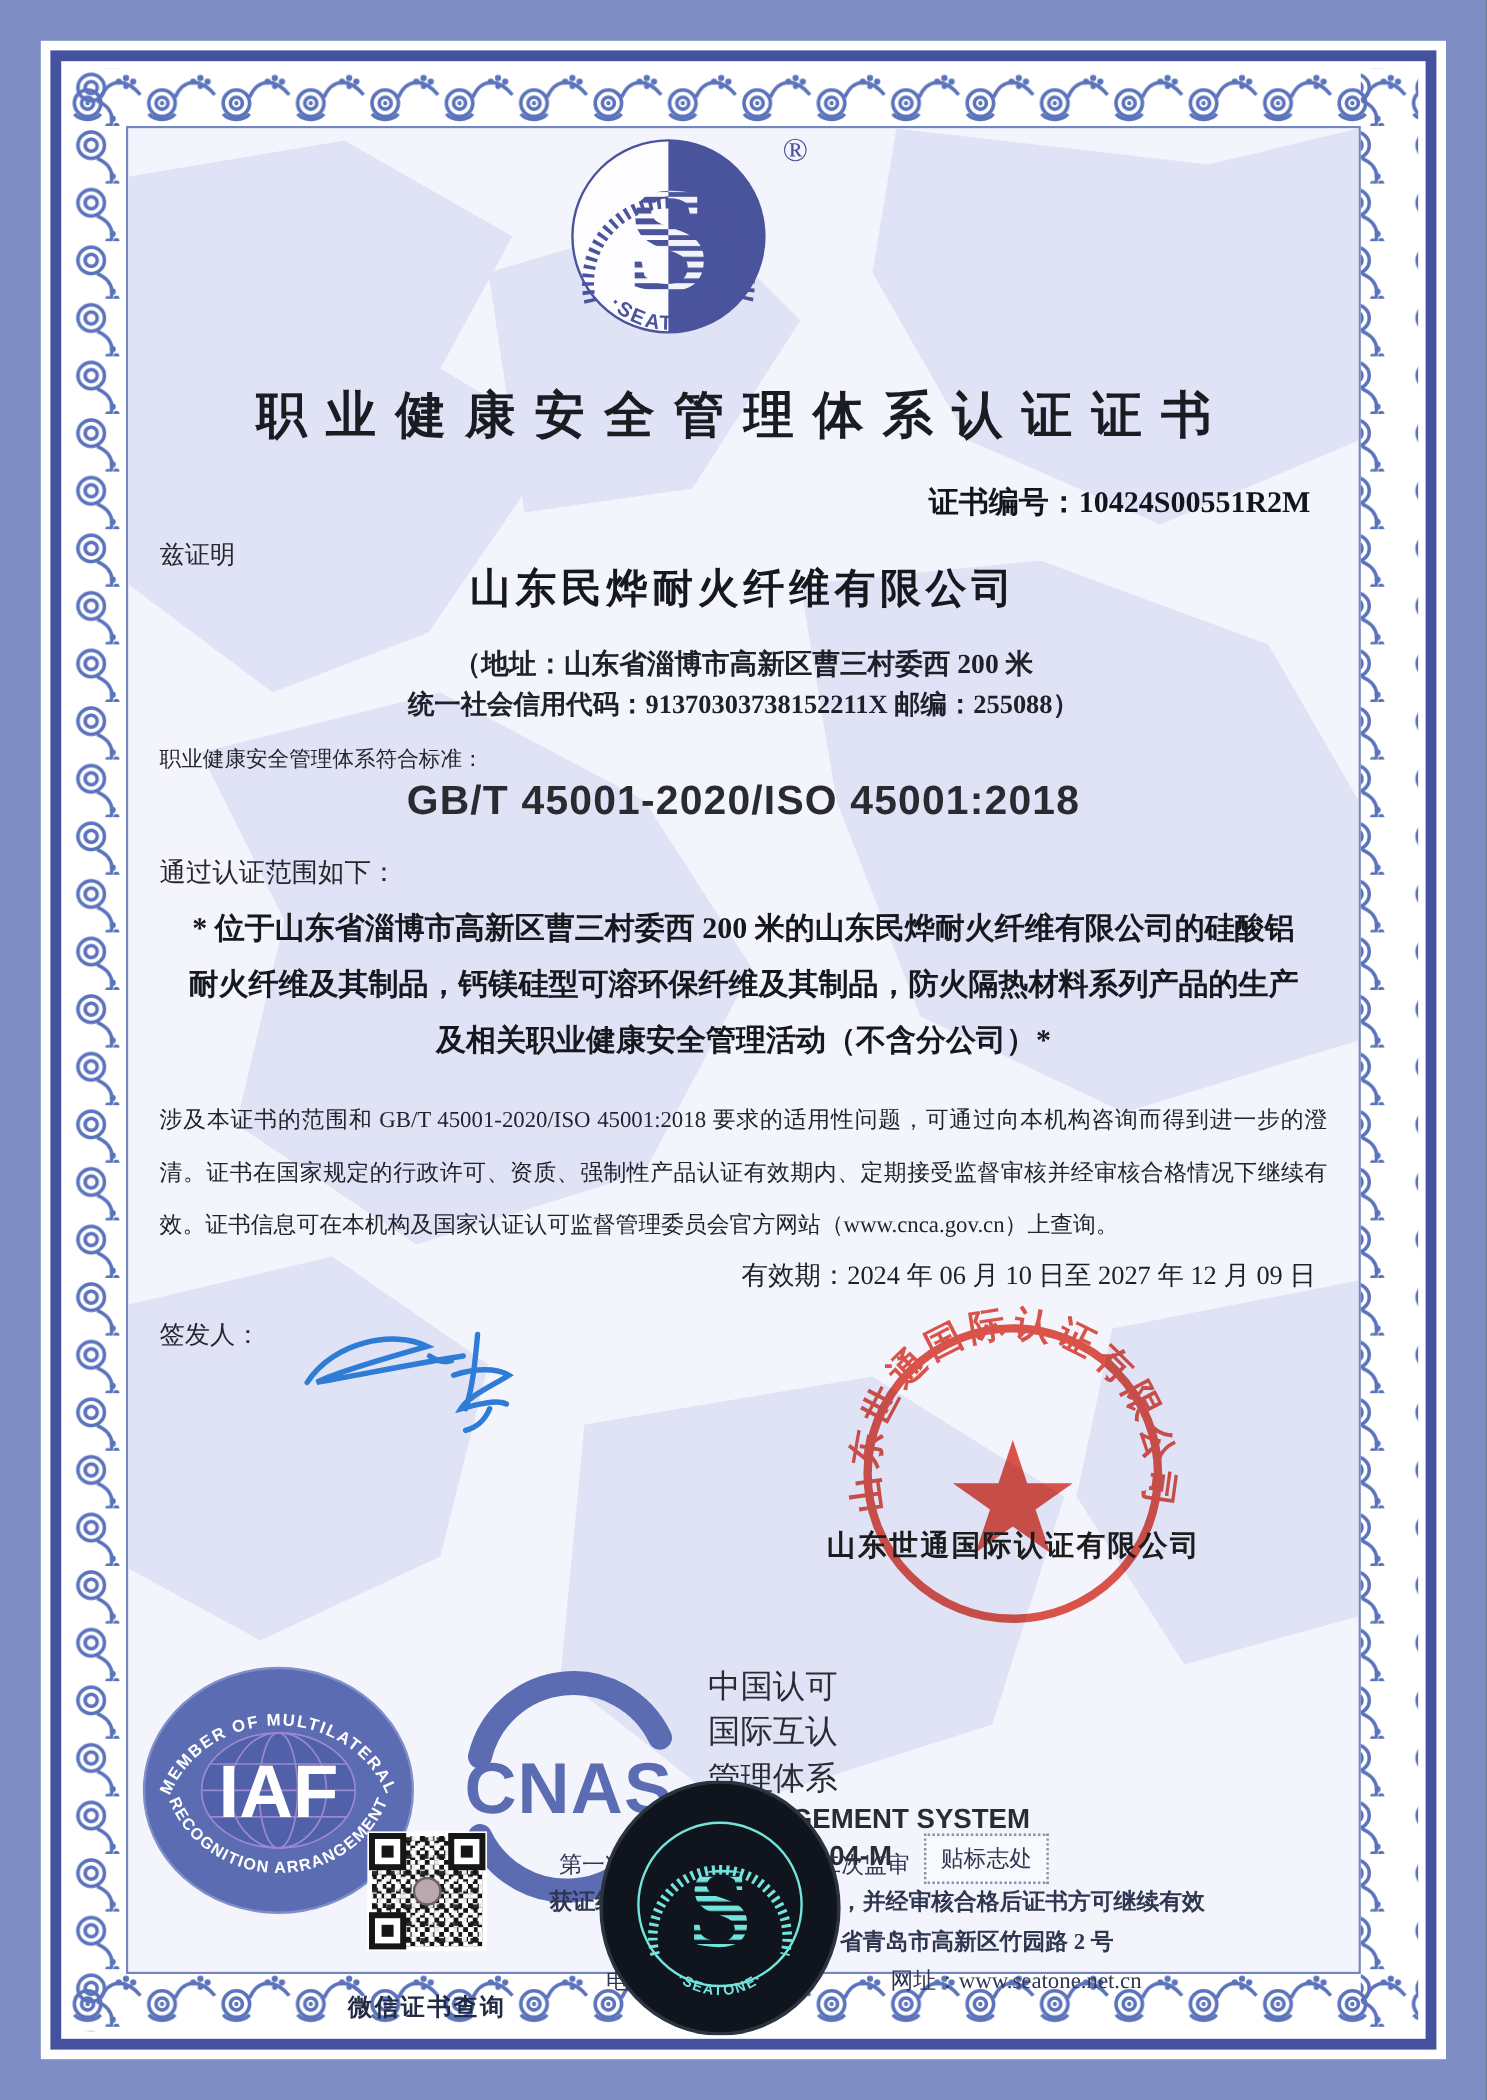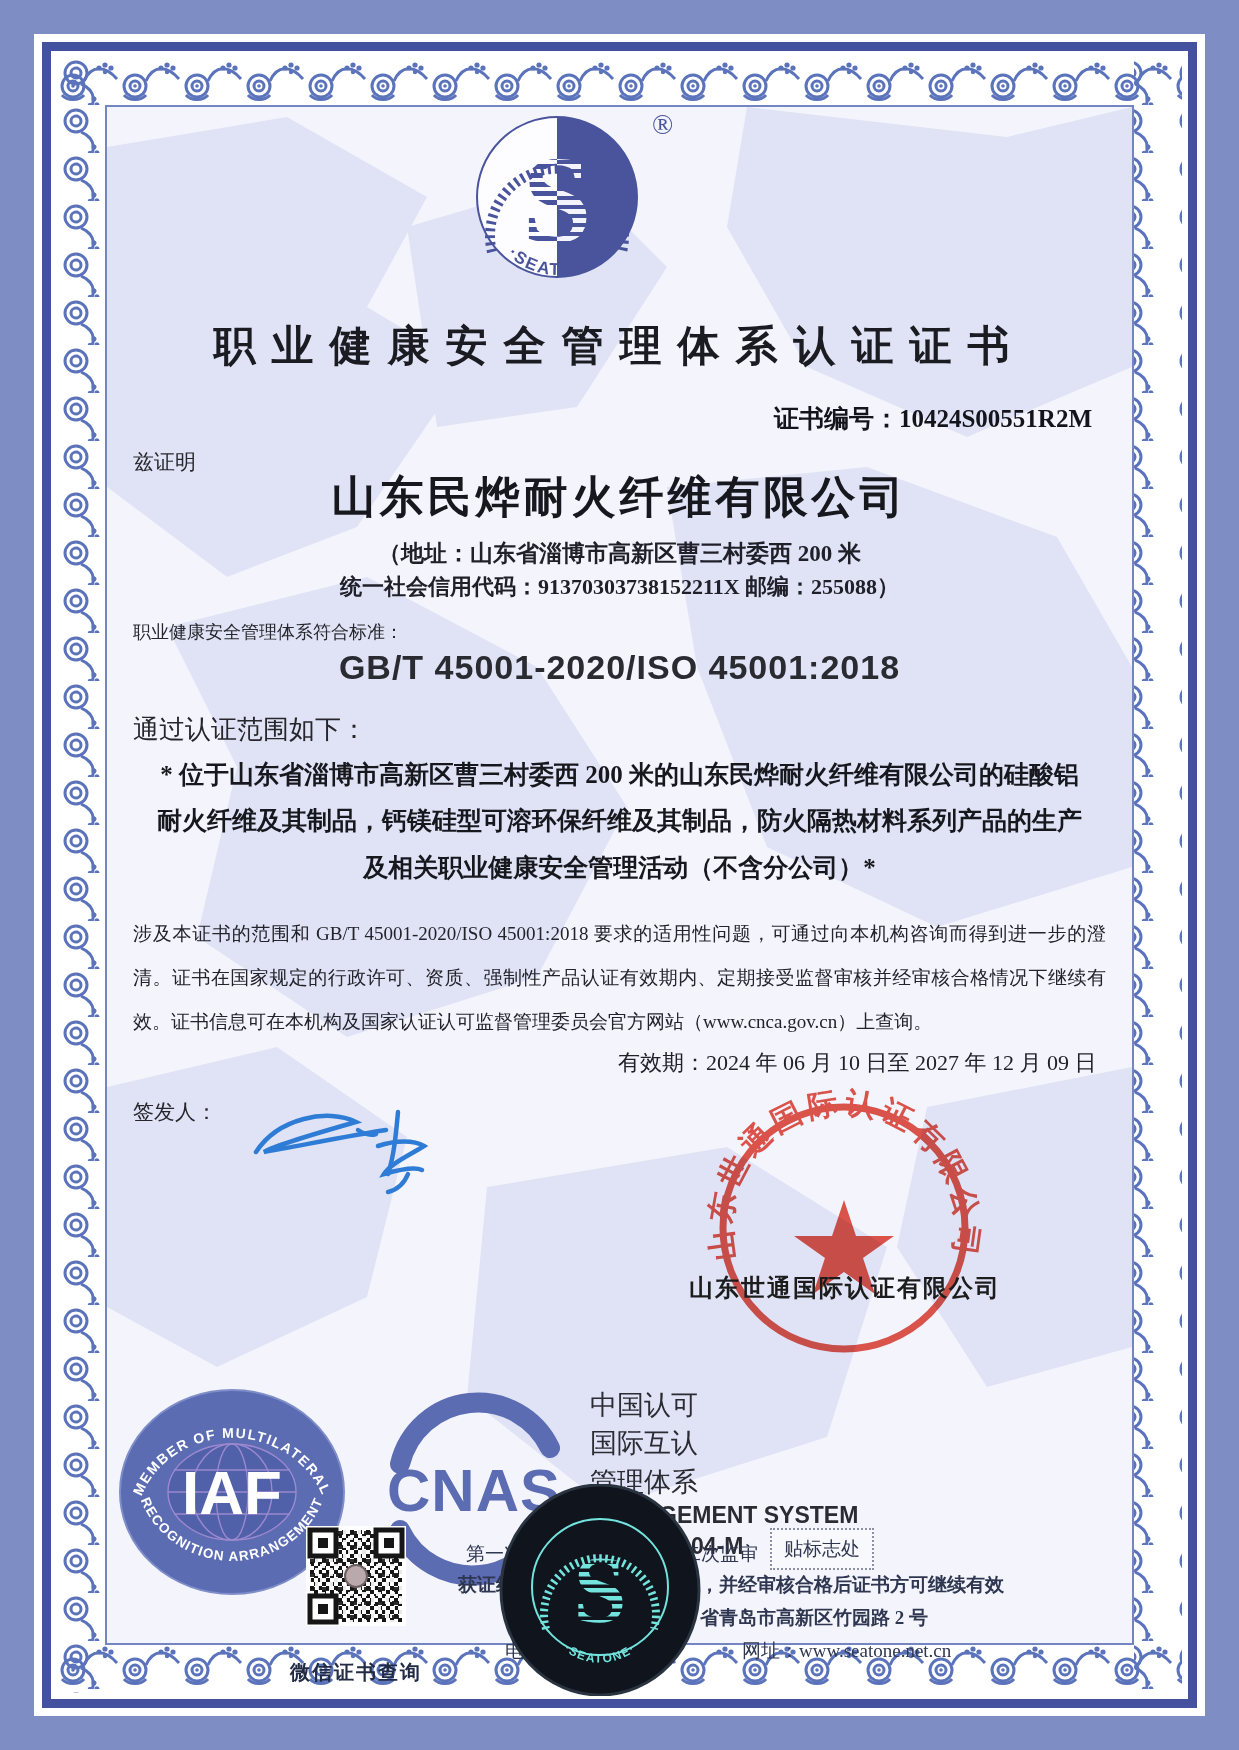--- a/index.html
+++ b/index.html
@@ -12,21 +12,21 @@
   .navy-ring{position:absolute; inset:42px; border:9px solid #44519f;}
   .band-svg{position:absolute; left:57px; top:57px;}
   .inner-line{position:absolute; inset:105px; border:2px solid #7486c2;}
   .paper{position:absolute; inset:107px; background:#f4f5fc; overflow:hidden;}
   .wm{position:absolute; left:0; top:0;}
   .abs{position:absolute;}
   .ctr{left:0; width:1239px; text-align:center;}
   .title{font-size:42px; font-weight:bold; letter-spacing:16px; color:#1b1b22;}
   .certno{font-size:25px; font-weight:bold; text-align:right; color:#14141c;}
   .small-label{font-size:21px; color:#26262c;}
-  .company{font-size:44px; font-weight:bold; font-family:Liberation Mono, monospace; color:#17171e; letter-spacing:4px;}
+  .company{font-size:34px; font-weight:bold; font-family:Liberation Mono, monospace; color:#17171e; letter-spacing:4px;}
   .addr{font-size:23px; font-weight:bold; color:#20202a;}
   .credit{font-size:22px; font-weight:bold; color:#20202a;}
   .standard{font-size:34px; font-family:"Liberation Sans","DejaVu Sans",sans-serif; font-weight:600; color:#2a2a31; letter-spacing:1px;}
   .scope{font-size:25px; font-weight:bold; line-height:1.85; color:#17171e; text-align:center;}
   .disclaimer{font-size:19px; line-height:2.32; text-align:justify; color:#23232b;}
   .dateline{font-size:22px; color:#20202a;}
   .issuer-print{font-size:24px; font-weight:bold; color:#1c1c1c; letter-spacing:2px; text-align:center;}
   .cn-acc{font-size:27px; color:#2b2b33; line-height:1.42; font-weight:500;}
   .mgmt{font-size:23px; font-weight:bold; font-family:"Liberation Sans","DejaVu Sans",sans-serif; color:#2b2b33; line-height:1.35;}
   .foot{font-size:19px; color:#2e3650;}
@@ -133,21 +133,21 @@
   <div class="abs small-label" style="left:133px; top:448px;">兹证明</div>
 
   <div class="abs ctr company" style="top:468px;">山东民烨耐火纤维有限公司</div>
 
   <div class="abs ctr addr" style="top:538px;">（地址：山东省淄博市高新区曹三村委西 200 米</div>
   <div class="abs ctr credit" style="top:572px;">统一社会信用代码：91370303738152211X 邮编：255088）</div>
 
   <div class="abs small-label" style="left:133px; top:620px; font-size:18px;">职业健康安全管理体系符合标准：</div>
   <div class="abs ctr standard" style="top:648px;">GB/T 45001-2020/ISO 45001:2018</div>
 
-  <div class="abs small-label" style="left:133px; top:712px; font-size:26px;">通过认证范围如下：</div>
+  <div class="abs small-label" style="left:133px; top:712px; font-size:22px;">通过认证范围如下：</div>
 
   <div class="abs scope" style="left:110px; top:752px; width:1019px;">
     <div>* 位于山东省淄博市高新区曹三村委西 200 米的山东民烨耐火纤维有限公司的硅酸铝</div>
     <div>耐火纤维及其制品，钙镁硅型可溶环保纤维及其制品，防火隔热材料系列产品的生产</div>
     <div>及相关职业健康安全管理活动（不含分公司）*</div>
   </div>
 
   <div class="abs disclaimer" style="left:133px; top:912px; width:973px;">涉及本证书的范围和 GB/T 45001-2020/ISO 45001:2018 要求的适用性问题，可通过向本机构咨询而得到进一步的澄清。证书在国家规定的行政许可、资质、强制性产品认证有效期内、定期接受监督审核并经审核合格情况下继续有效。证书信息可在本机构及国家认证认可监督管理委员会官方网站（www.cnca.gov.cn）上查询。</div>
 
   <div class="abs dateline" style="left:618px; top:1048px;">

